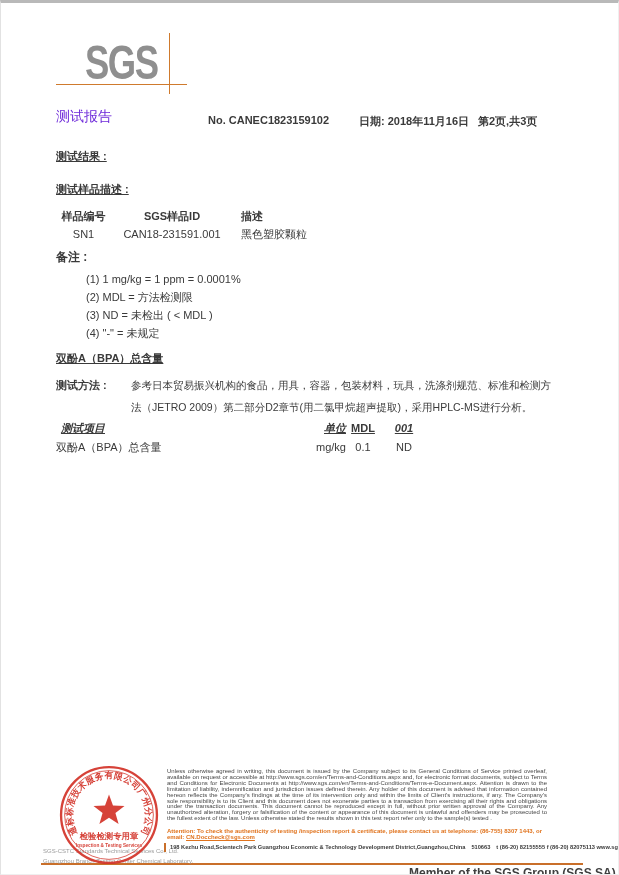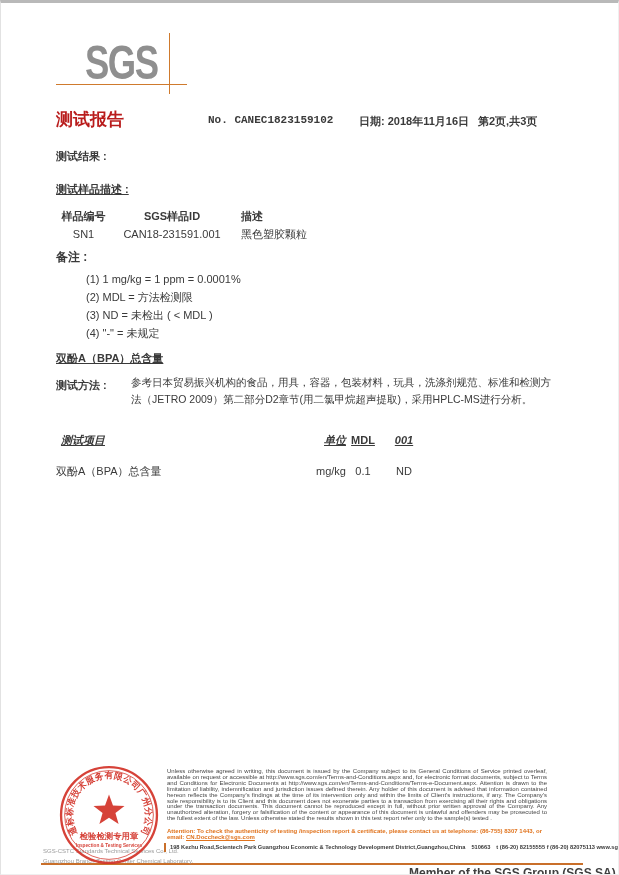--- a/index.html
+++ b/index.html
@@ -13,45 +13,45 @@
   }
   .abs { position:absolute; }
 
   
   .logo-text { left:84px; top:38px; font-size:48px; font-weight:bold; color:#8f8f8f;
                line-height:44px; letter-spacing:-2px; transform:scaleX(0.76); transform-origin:left top; }
   .logo-hline { left:55px; top:81px; width:131px; height:1px; background:#cf7a2d; }
   .logo-vline { left:168px; top:30px; width:1px; height:61px; background:#cf7a2d; }
 
   
-  .doc-title  { left:55px;  top:105px; font-size:17px; font-weight:bold; color:#b91c1c; }
-  .report-no  { left:207px; top:111px; font-size:11px; font-weight:bold;font-family:Liberation Mono, monospace; }
+  .doc-title  { left:55px;  top:105px; font-size:14px; font-weight:normal; color:#6d28d9; }
+  .report-no  { left:207px; top:111px; font-size:11px; font-weight:bold; }
   .hdr-date   { left:358px; top:111px; font-size:11px; font-weight:bold; }
   .page-info  { left:477px; top:111px; font-size:11px; font-weight:bold; }
 
-  .results-label  { left:55px; top:146px; font-size:11px; font-weight:bold; }
+  .results-label  { left:55px; top:146px; font-size:11px; font-weight:bold;text-decoration:underline; }
   .sample-heading { left:55px; top:179px; font-size:11px; font-weight:bold; text-decoration:underline; }
 
   .sample-table { left:55px; top:204px; font-size:11px; }
   .st-row { display:flex; line-height:18px; }
   .st-c0 { width:55px;  text-align:center; }
   .st-c1 { width:122px; text-align:center; }
   .st-c2 { width:170px; padding-left:8px; }
   .st-head { font-weight:bold; }
 
   .notes-heading { left:55px; top:246px; font-size:12px; font-weight:bold; }
   .notes-list { left:85px; top:267px; font-size:11px; list-style:none; }
   .notes-list li { line-height:18px; }
 
   .bpa-heading  { left:55px; top:348px; font-size:11px; font-weight:bold; text-decoration:underline; }
   .method-label { left:55px; top:375px; font-size:11px; font-weight:bold; }
-  .method-text  { left:130px; top:371px; width:424px; font-size:10.5px; line-height:17px; }
+  .method-text  { left:130px; top:371px; width:424px; font-size:10.5px; line-height:22px; }
 
   .results-table { left:55px; top:416px; font-size:11px; }
-  .rt-row  { display:flex; line-height:19px;margin-top:12px; }
+  .rt-row  { display:flex; line-height:19px; }
   .rt-name { width:235px; }
   .rt-unit { width:55px; text-align:right; }
   .rt-mdl  { width:34px; text-align:center; }
   .rt-smp  { width:48px; text-align:center; }
   .rt-head span.inner { text-decoration:underline; font-weight:bold; }
   .rt-head .rt-name { padding-left:5px; }
   .ital { font-style:italic; }
 
   
   .stamp { left:57px; top:761px; width:102px; height:102px; z-index:2; opacity:.93; }

